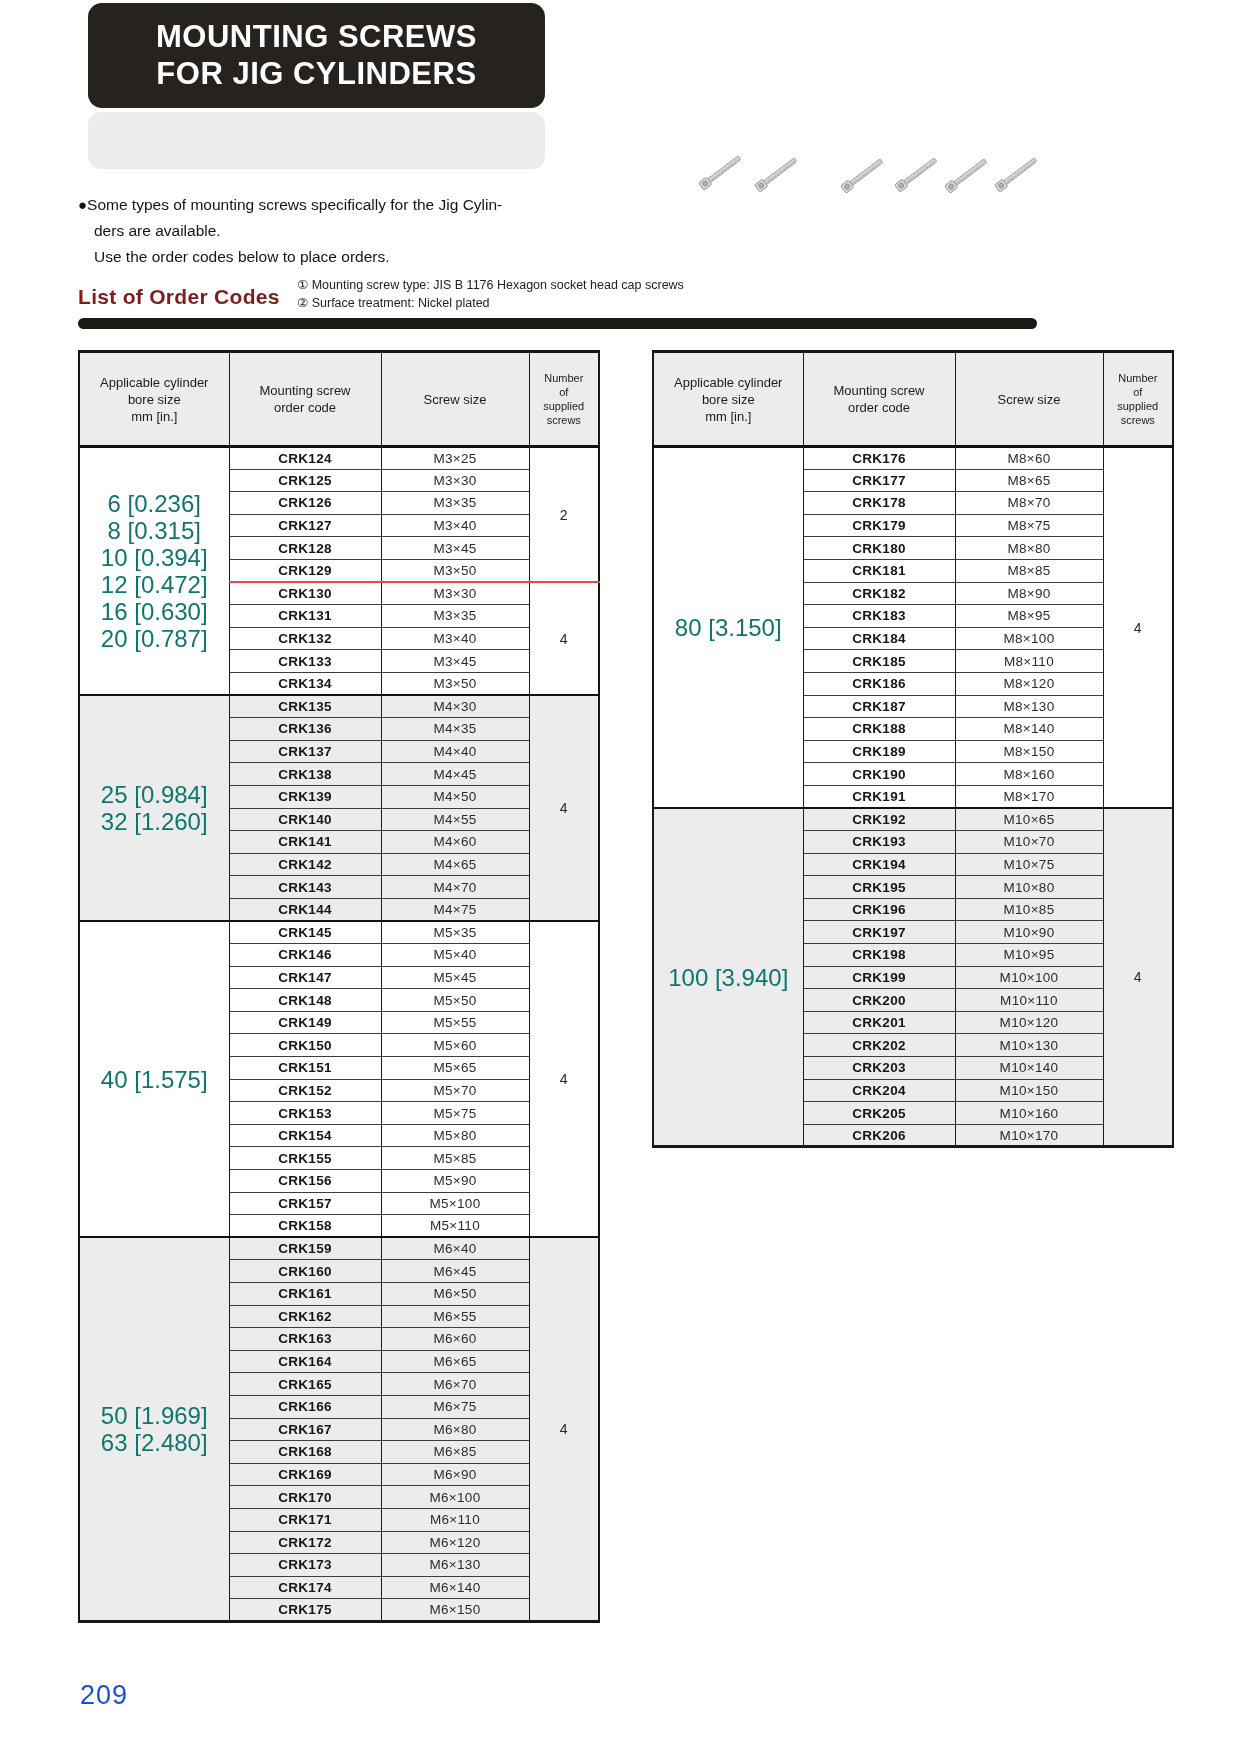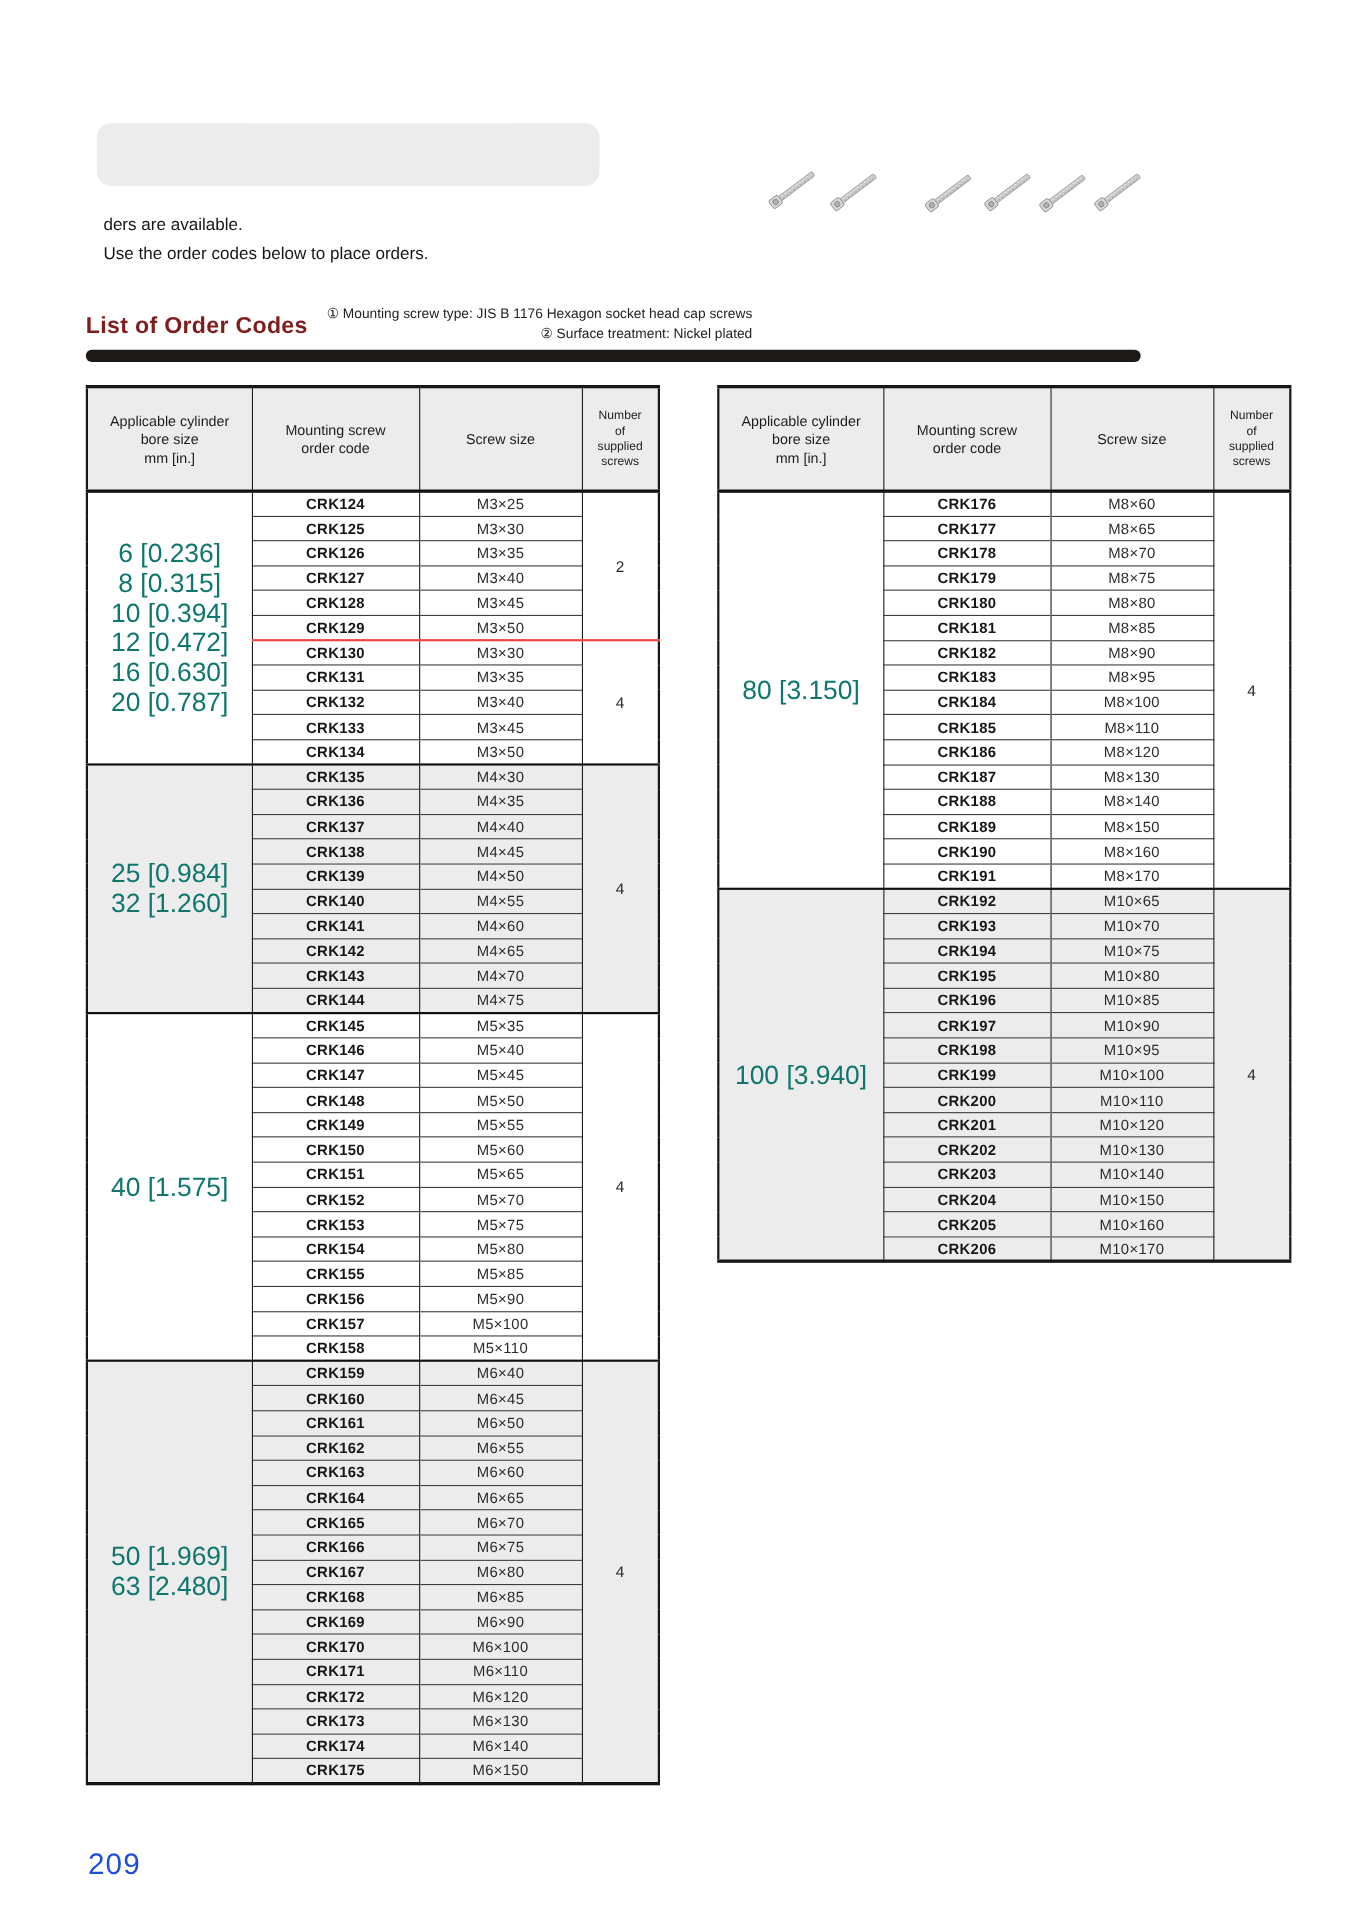--- a/index.html
+++ b/index.html
@@ -25,21 +25,21 @@
   
   .screws { position:absolute; left:688px; top:108px; width:360px; height:100px; }
 
   
   .intro { position:absolute; left:78px; top:192px; width:560px; font-size:15.5px; line-height:26px; color:#151515; }
   .intro .cont { padding-left:16px; }
   .bullet { font-size:15px; }
 
   
   .section-heading { position:absolute; left:78px; top:285px; font-size:21px; font-weight:bold; letter-spacing:0.3px; color:#7f1d1d; }
-  .notes { position:absolute; left:297px; top:276px; font-size:12.5px; line-height:18px; color:#222;text-align:right; }
+  .notes { position:absolute; left:297px; top:276px; font-size:12.5px; line-height:18px; color:#222; }
   .rule-bar { position:absolute; left:78px; top:318px; width:959px; height:11px; background:#1d1917; border-radius:6px; }
 
   
   .tbl-wrap { position:absolute; top:350px; }
   .tbl-left  { left:78px;  }
   .tbl-right { left:652px; }
   table { border-collapse:collapse; table-layout:fixed; width:520px;
           border:2px solid #161616; border-top:3px solid #161616; border-bottom:3px solid #161616; }
   col.c1{width:150px;} col.c2{width:152px;} col.c3{width:148px;} col.c4{width:70px;}
   th, td { border-left:1px solid #1c1c1c; border-right:1px solid #1c1c1c; text-align:center; vertical-align:middle; overflow:hidden; }
@@ -57,20 +57,24 @@
   td.qty  { font-size:14px; }
   tr.shaded td { background:#ececec; }
 
   .page-number { position:absolute; left:80px; top:1680px; font-size:27px; color:#1d4ed8; letter-spacing:1px; }
 </style>
 </head>
 <body>
 
 <div id="page">
 
+  <div class="title-box">
+    <div class="tl">MOUNTING SCREWS</div>
+    <div class="tl">FOR JIG CYLINDERS</div>
+  </div>
 
   <div class="gray-box"></div>
 
   <svg class="screws" viewBox="0 0 360 100">
     <defs>
       <g id="screw">
         <rect x="8" y="-2.4" width="39" height="4.8" rx="1.5" fill="#cbcbcb" stroke="#979797" stroke-width="0.7"></rect>
         <line x1="11" y1="-1" x2="44" y2="-1" stroke="#e6e6e6" stroke-width="1" stroke-dasharray="2 2"></line>
         <line x1="11" y1="1.3" x2="44" y2="1.3" stroke="#a7a7a7" stroke-width="1" stroke-dasharray="2 2"></line>
         <rect x="-1" y="-4.6" width="10" height="9.2" rx="2" fill="#d7d7d7" stroke="#8c8c8c" stroke-width="0.8"></rect>
@@ -79,20 +83,21 @@
     </defs>
     <use href="#screw" transform="translate(14,78) rotate(-37)"></use>
     <use href="#screw" transform="translate(70,80) rotate(-37)"></use>
     <use href="#screw" transform="translate(156,81) rotate(-37)"></use>
     <use href="#screw" transform="translate(210,80) rotate(-37)"></use>
     <use href="#screw" transform="translate(260,81) rotate(-37)"></use>
     <use href="#screw" transform="translate(310,80) rotate(-37)"></use>
   </svg>
 
   <div class="intro">
+    <div><span class="bullet">●</span><span>Some types of mounting screws specifically for the Jig Cylin-</span></div>
     <div class="cont">ders are available.</div>
     <div class="cont">Use the order codes below to place orders.</div>
   </div>
 
   <div class="notes">
     <div>① Mounting screw type: JIS B 1176 Hexagon socket head cap screws</div>
     <div>② Surface treatment: Nickel plated</div>
   </div>
 
   <div class="section-heading">List of Order Codes</div>

